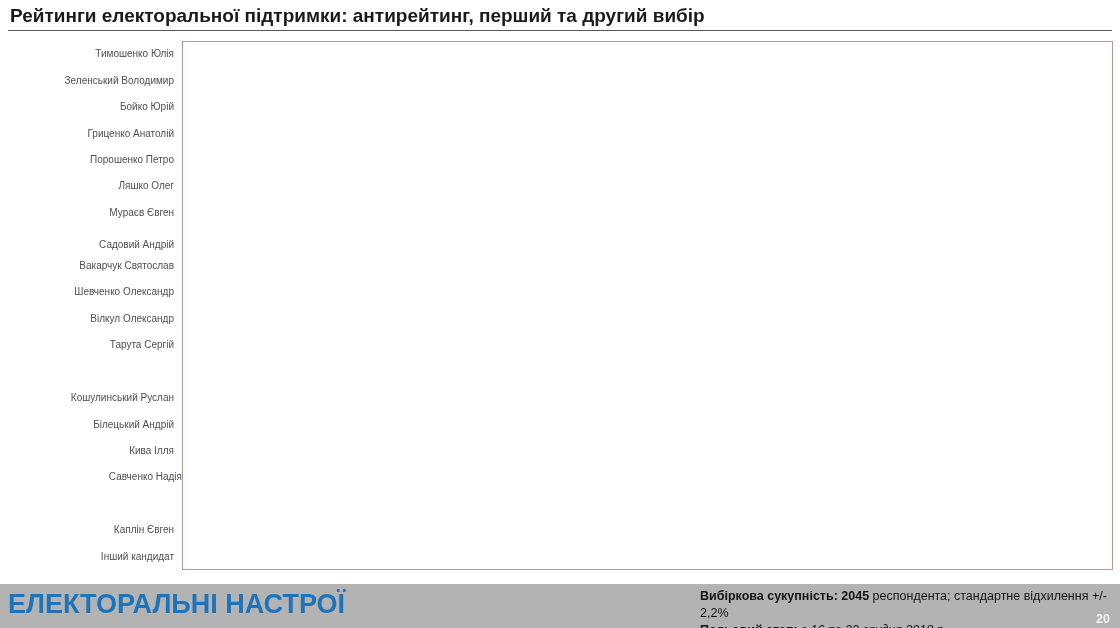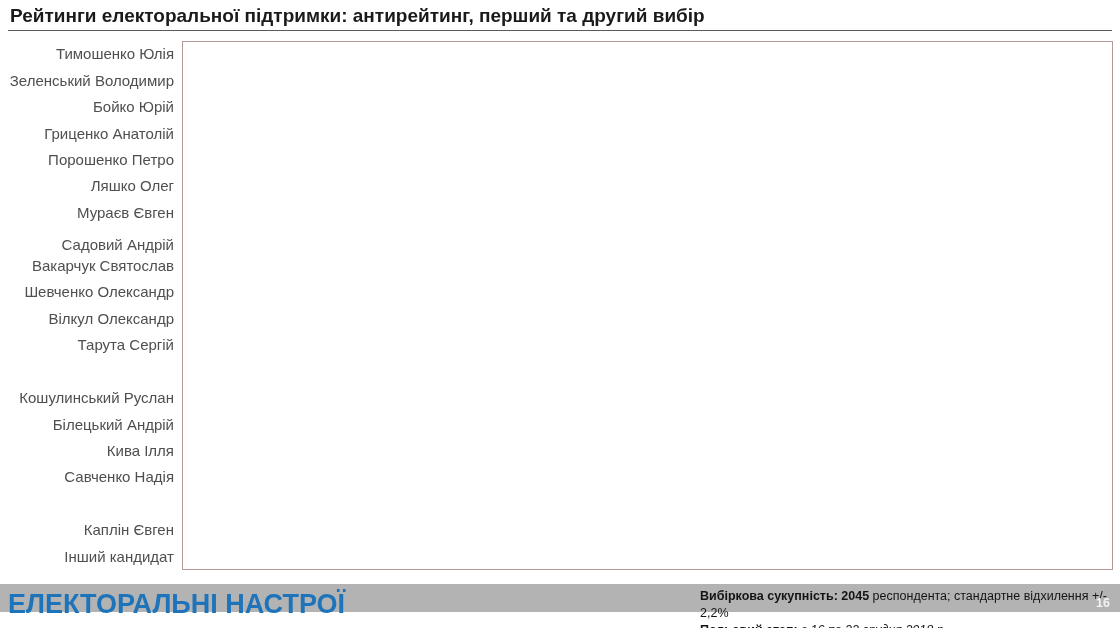--- a/index.html
+++ b/index.html
@@ -11,26 +11,26 @@
   .plot-frame{position:absolute;left:182px;top:41px;width:931px;height:529px;
               border:1px solid #b79898;box-sizing:border-box;background:#fff;}
   #chart-layer{position:absolute;left:0;top:0;width:1120px;height:628px;}
   #chart-layer div{position:absolute;}
   .grid{background:#d9d9d9;}
   .bar{box-sizing:border-box;border:1px solid #3a3a3a;}
   .bar.anti{background:#dcdcdc;}
   .bar.first{background:#c8c8c8;}
   .bar.second{background:#a6a6a6;}
   .blab{font-size:12px;color:#3d3d3d;white-space:nowrap;}
-  .cand{font-size:15px;color:#4f4f4f;text-align:right;white-space:nowrap;}
+  .cand{font-size:10px;color:#4f4f4f;text-align:right;white-space:nowrap;}
   .total{font-size:15.5px;font-weight:bold;color:#141414;white-space:nowrap;}
   .legend-item{display:flex;align-items:center;gap:6px;}
   .legend-swatch{width:11px;height:11px;border:1px solid #4a4a4a;box-sizing:border-box;}
   .legend-label{font-size:13px;color:#3d3d3d;white-space:nowrap;}
-  .footer{position:absolute;left:0;top:584px;width:1120px;height:28px;background:#b3b3b3;}
+  .footer{position:absolute;left:0;top:584px;width:1120px;height:44px;background:#b3b3b3;}
   .brand{position:absolute;left:8px;top:5px;font-size:27px;font-weight:bold;color:#1e74ba;white-space:nowrap;}
   .fnotes{position:absolute;left:700px;top:4px;width:414px;font-size:12.5px;color:#141414;line-height:17px;}
   .fnotes .b{font-weight:bold;}
   .fnotes .i{font-style:italic;}
   .pagenum{position:absolute;right:10px;bottom:2px;font-size:12.5px;font-weight:bold;color:#f2f2f2;}
 </style>
 </head>
 <body>
 
 <div id="page">
@@ -166,21 +166,21 @@
       <div class="blab" style="top: 412.5px; left: 799.44px; line-height: 24px;">0,5</div>
       <div class="total" style="top: 412.5px; left: 825.44px; width: 70px; line-height: 24px; text-align: center;">0,8</div>
       <div class="cand" style="top: 438.95px; left: 0px; width: 174px; height: 24px; line-height: 24px;">Кива Ілля</div>
       <div class="bar anti" style="top: 438.95px; left: 662.02px; width: 79.98px; height: 24px;"></div>
       <div class="blab" style="top: 438.95px; left: 662.02px; width: 79.98px; line-height: 24px; text-align: center;">-8,6</div>
       <div class="bar first" style="top: 438.95px; left: 787px; width: 2.79px; height: 24px;"></div>
       <div class="bar second" style="top: 438.95px; left: 789.79px; width: 4.65px; height: 24px;"></div>
       <div class="blab" style="top: 438.95px; left: 743px; width: 40px; line-height: 24px; text-align: right;">0,3</div>
       <div class="blab" style="top: 438.95px; left: 799.44px; line-height: 24px;">0,5</div>
       <div class="total" style="top: 438.95px; left: 825.44px; width: 70px; line-height: 24px; text-align: center;">0,8</div>
-      <div class="cand" style="top: 465.4px; left: 0px; width: 174px; height: 24px; line-height: 24px;">Савченко Надія</div>
+      <div class="cand" style="top: 465.4px; left: 0px; width: 174px; height: 24px; line-height: 24px; padding-left: 8px;">Савченко Надія</div>
       <div class="bar anti" style="top: 465.4px; left: 570.88px; width: 171.12px; height: 24px;"></div>
       <div class="blab" style="top: 465.4px; left: 570.88px; width: 171.12px; line-height: 24px; text-align: center;">-18,4</div>
       <div class="bar first" style="top: 465.4px; left: 787px; width: 2.79px; height: 24px;"></div>
       <div class="bar second" style="top: 465.4px; left: 789.79px; width: 8.37px; height: 24px;"></div>
       <div class="blab" style="top: 465.4px; left: 743px; width: 40px; line-height: 24px; text-align: right;">0,3</div>
       <div class="blab" style="top: 465.4px; left: 803.16px; line-height: 24px;">0,9</div>
       <div class="total" style="top: 465.4px; left: 829.16px; width: 70px; line-height: 24px; text-align: center;">1,2</div>
       <div class="bar anti" style="top: 491.85px; left: 702.01px; width: 39.99px; height: 24px;"></div>
       <div class="blab" style="top: 491.85px; left: 702.01px; width: 39.99px; line-height: 24px; text-align: center;">-4,3</div>
       <div class="bar first" style="top: 491.85px; left: 787px; width: 1.86px; height: 24px;"></div>
@@ -222,15 +222,15 @@
       <div>
         <span class="b">Вибіркова сукупність:</span>
         <span class="b">2045</span>
         <span>респондента; стандартне відхилення +/- 2,2%</span>
       </div>
       <div>
         <span class="b">Польовий етап:</span>
         <span class="i">з 16 по 22 грудня 2018 р.</span>
       </div>
     </div>
-    <div class="pagenum">16</div>
+    <div class="pagenum">20</div>
   </div>
 </div>
 
 </body></html>

